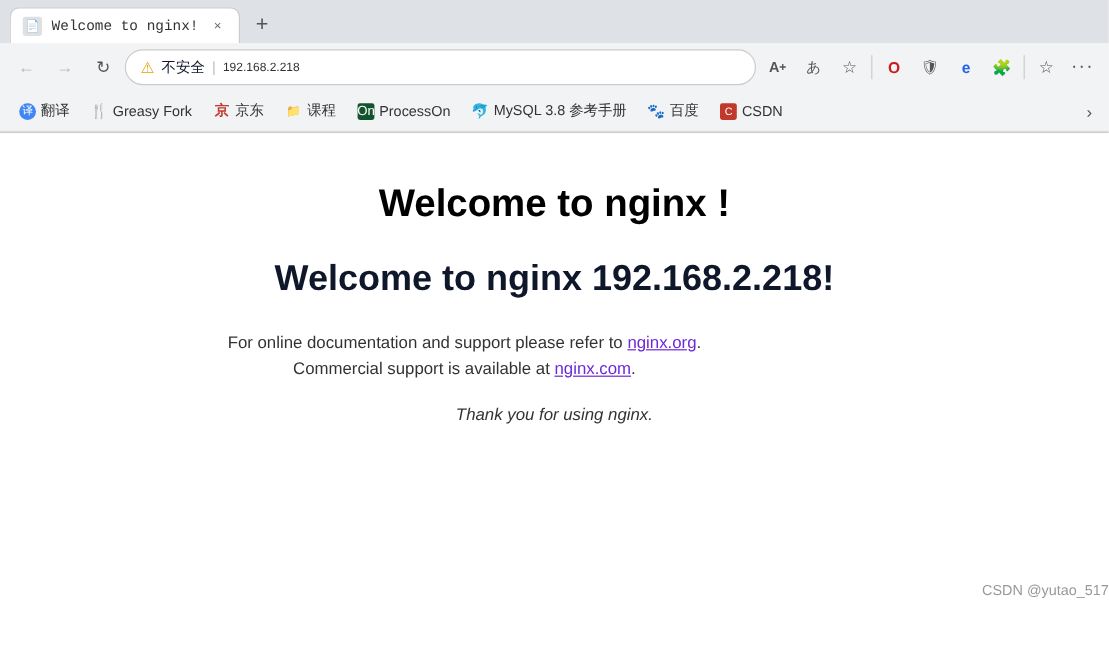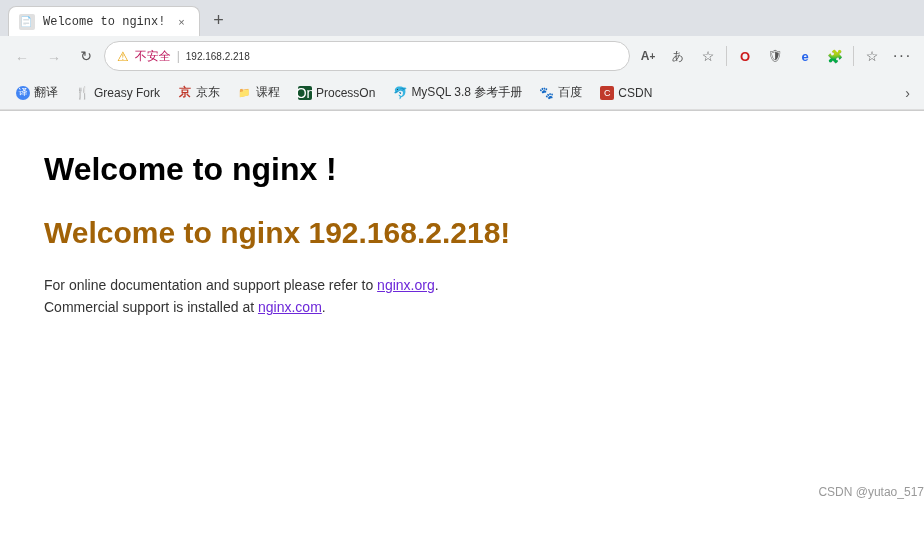--- a/index.html
+++ b/index.html
@@ -110,21 +110,21 @@
       padding: 0 12px;
       gap: 6px;
     }
     .warning-icon {
       color: #e8a000;
       font-size: 13px;
       flex-shrink: 0;
     }
     .insecure-label {
       font-size: 12px;
-      color: #be185d;
+      color: #0f172a;
       flex-shrink: 0;
     }
     .separator {
       color: #bbb;
       font-size: 12px;
     }
     .address-text {
       font-size: 10px;
       color: #333;
       flex: 1;
@@ -183,48 +183,49 @@
       height: 14px;
       border-radius: 2px;
       flex-shrink: 0;
       display: flex;
       align-items: center;
       justify-content: center;
       font-size: 10px;
     }
     .bm-translate { background: #4285f4; color: #fff; border-radius: 50%; font-size: 9px; }
     .bm-folder { color: #f4b400; }
-    .bm-processon { background: #14532d; color: #fff; font-size: 14px; border-radius: 2px; }
+    .bm-processon { background: #14532d; color: #fff; font-size: 11px; border-radius: 2px; }
     .bm-csdn { background: #c0392b; color: #fff; font-size: 9px; border-radius: 2px; }
     .bm-more {
       margin-left: auto;
       font-size: 14px;
       color: #555;
       cursor: pointer;
       padding: 3px 6px;
       border-radius: 4px;
     }
 
     
     .page-content {
       background: #fff;
-      padding: 40px 44px;
+      padding: 40px 62px;
       min-height: 400px;
       position: relative;
+      text-align: center;
     }
     .page-h1 {
       font-size: 32px;
       font-weight: bold;
       color: #000;
       margin-bottom: 28px;
     }
     .page-h2 {
       font-size: 30px;
       font-weight: bold;
-      color: #a16207;
+      color: #0f172a;
       margin-bottom: 24px;
     }
     .page-p {
       font-size: 14px;
       color: #333;
       line-height: 1.6;
       margin-bottom: 18px;
       max-width: 650px;
     }
     .page-link {
@@ -335,18 +336,19 @@
 
 </div>
 
 <div class="page-content">
   <h1 class="page-h1">Welcome to nginx !</h1>
   <h2 class="page-h2">Welcome to nginx 192.168.2.218!</h2>
 
 
   <p class="page-p">
     <span>For online documentation and support please refer to </span><a class="page-link">nginx.org</a><span>.</span><br>
-    <span>Commercial support is installed at </span><a class="page-link">nginx.com</a><span>.</span>
+    <span>Commercial support is available at </span><a class="page-link">nginx.com</a><span>.</span>
   </p>
 
+  <p class="page-italic">Thank you for using nginx.</p>
 
   <div class="watermark">CSDN @yutao_517</div>
 </div>
 
 </body></html>

